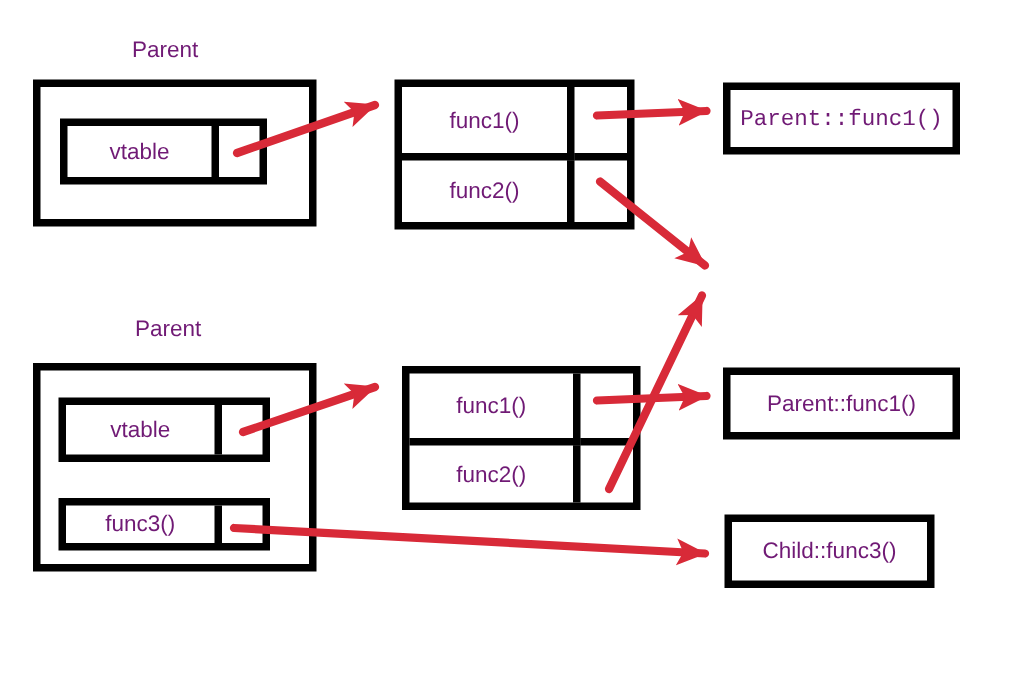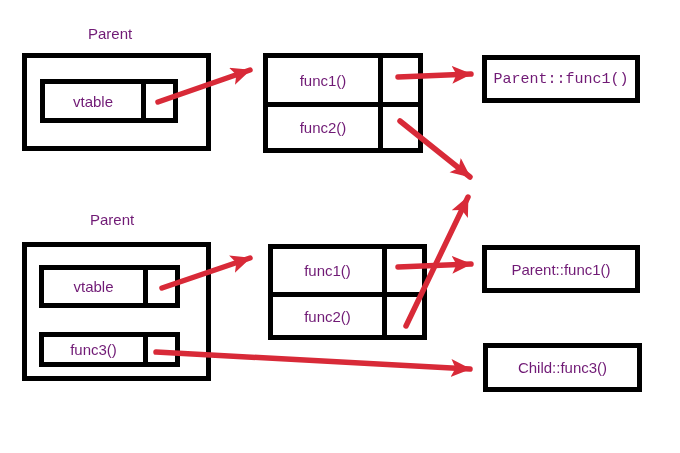--- a/index.html
+++ b/index.html
@@ -84,21 +84,21 @@
     box-sizing: border-box;
     display: flex;
     align-items: center;
     justify-content: center;
     background: #fff;
     white-space: nowrap;
   }
   .impl-parent-func1 { left: 482px; top: 55px;  width: 158px; height: 48px; font-family: Liberation Mono, monospace; }
   .impl-parent-func2 { left: 482px; top: 154px; width: 158px; height: 48px; }
   .impl-child-func1  { left: 482px; top: 245px; width: 158px; height: 48px; }
-  .impl-child-func3  { left: 483px; top: 343px; width: 159px; height: 49px; }
+  .impl-child-func3  { left: 483px; top: 343px; width: 140px; height: 49px; }
 
   
   .arrows {
     position: absolute;
     left: 0; top: 0;
     width: 680px;
     height: 453px;
     pointer-events: none;
   }
   .arrow-line {

